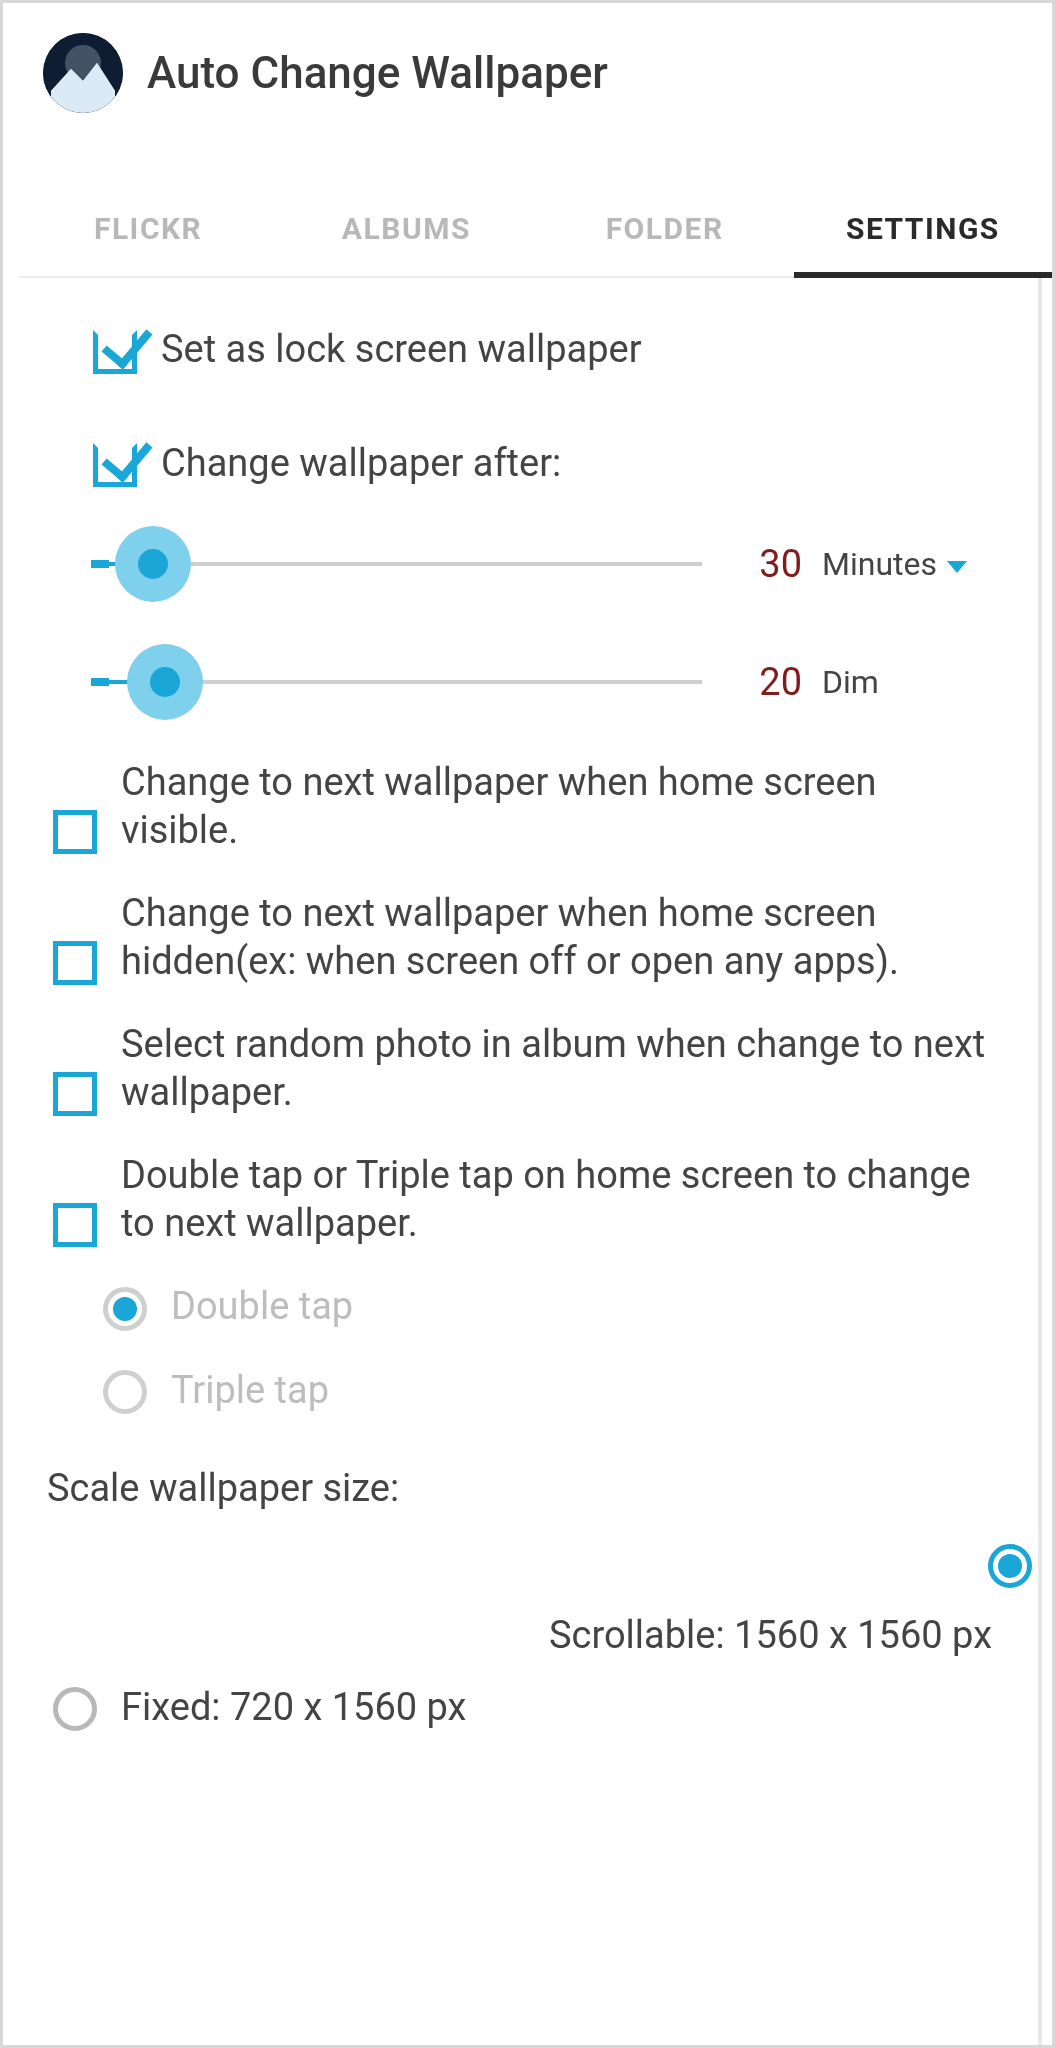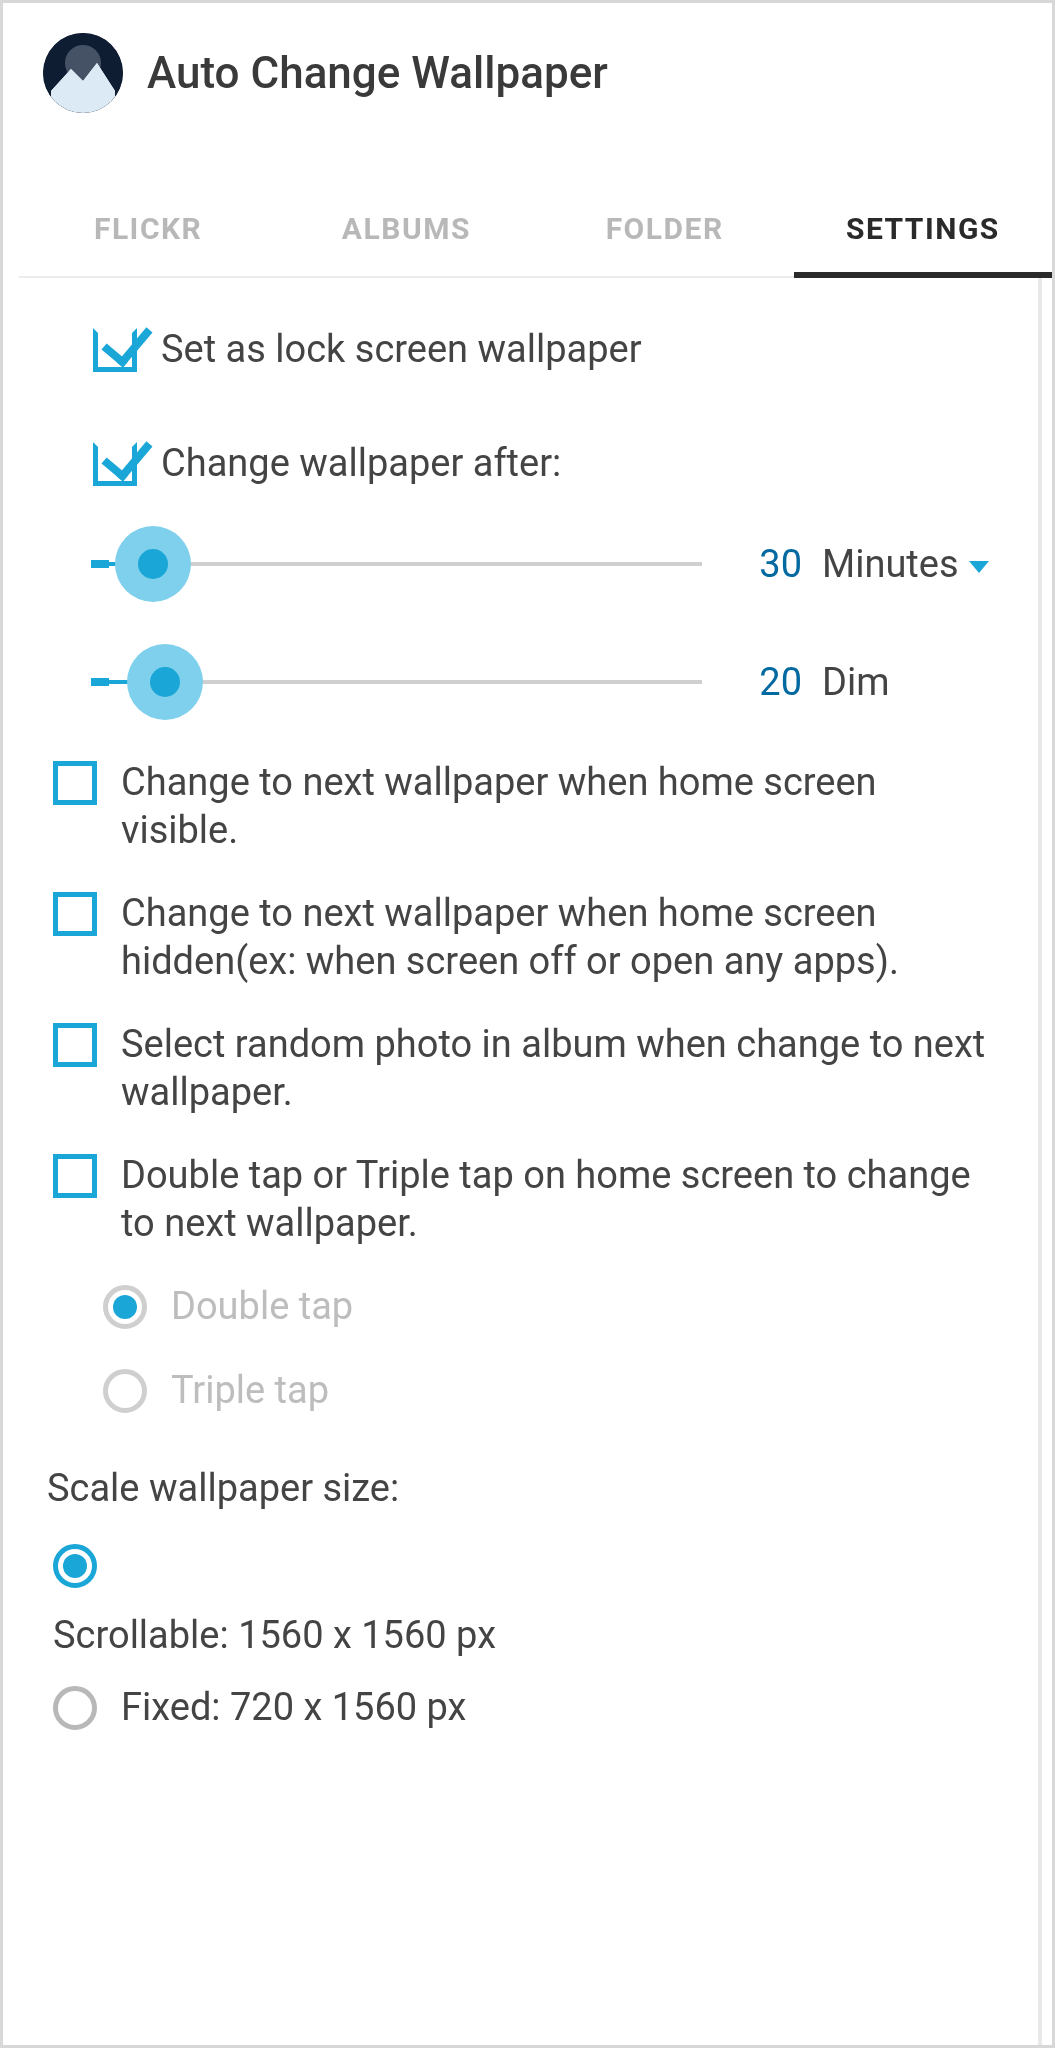--- a/index.html
+++ b/index.html
@@ -79,21 +79,21 @@
   .content::after{ 
     content:"";
     position:absolute;
     top:0; bottom:0;
     right:10px;
     width:4px;
     background:#e8e8e8;
   }
   .row {
     display: flex;
-    align-items: flex-start;
+    align-items: flex-end;
     gap: 24px;
     padding: 18px 0;
   }
   
   .chk {
     width: 44px;
     height: 44px;
     border: 5px solid #1aa6d6;
     flex-shrink: 0;
     margin-top: 2px;
@@ -163,24 +163,24 @@
     position:absolute;
     left:-14px; top:50%;
     width:18px; height:8px;
     background:#1aa6d6;
     transform:translateY(-50%);
   }
   .slider-val {
     width: 80px;
     text-align: right;
     font-size: 38px;
-    color: #0369a1;
+    color: #7f1d1d;
   }
   .slider-unit {
-    font-size: 38px;
+    font-size: 32px;
     color: #444;
     min-width: 170px;
   }
   .slider-unit.dd::after{
     content:"";
     display:inline-block;
     margin-left:10px;
     vertical-align:middle;
     border-left:10px solid transparent;
     border-right:10px solid transparent;

